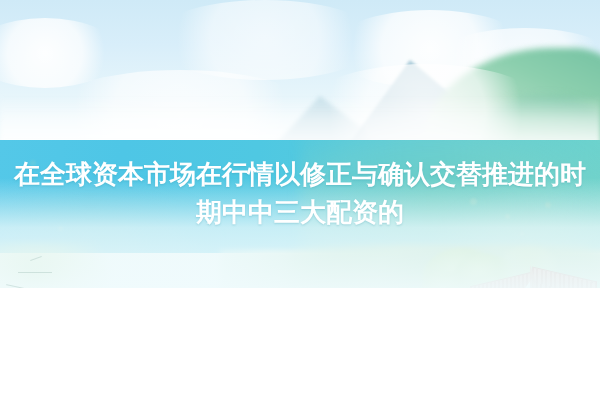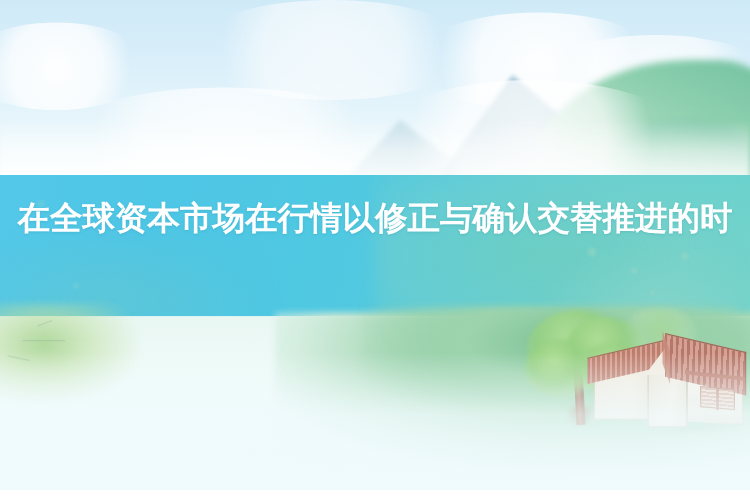--- a/index.html
+++ b/index.html
@@ -7,21 +7,21 @@
     padding: 0;
     background: #ffffff;
   }
   body {
     font-family: "Liberation Sans", sans-serif;
   }
 
   #scene {
     position: relative;
     width: 600px;
-    height: 392px;
+    height: 288px;
     overflow: hidden;
     background: #eaf7fb;
   }
 
   
   .sky {
     position: absolute;
     left: 0; top: 0;
     width: 600px; height: 170px;
     background: linear-gradient(180deg,
@@ -417,20 +417,21 @@
     <div class="band-leaf" style="left:470px; top:58px; width:7px;  height:7px;"></div>
     <div class="band-leaf" style="left:505px; top:74px; width:5px;  height:5px;"></div>
     <div class="band-leaf" style="left:545px; top:62px; width:6px;  height:6px;"></div>
     <div class="band-leaf" style="left:520px; top:92px; width:4px;  height:4px;"></div>
     <div class="band-leaf" style="left:30px;  top:20px; width:6px;  height:6px; opacity:.5"></div>
     <div class="band-leaf" style="left:58px;  top:86px; width:5px;  height:5px; opacity:.5"></div>
   </div>
 
   <div class="headline">
     <span class="ln">在全球资本市场在行情以修正与确认交替推进的时</span>
+    <span class="ln">期中中三大配资的</span>
   </div>
 
   <div class="ground"></div>
   <div class="grass-mass"></div>
   <div class="grass-mass2"></div>
   <div class="grass-left"></div>
 
   <div class="tree-far"></div>
   <div class="tree">
     <div class="tree-trunk-base"></div>

